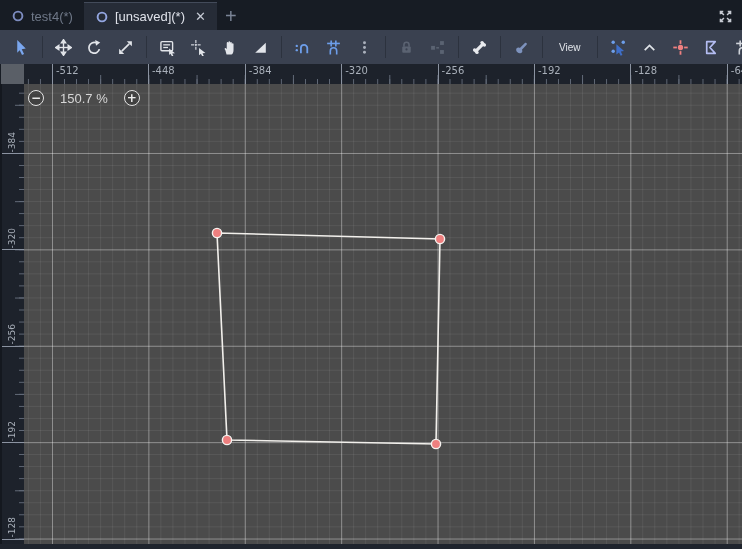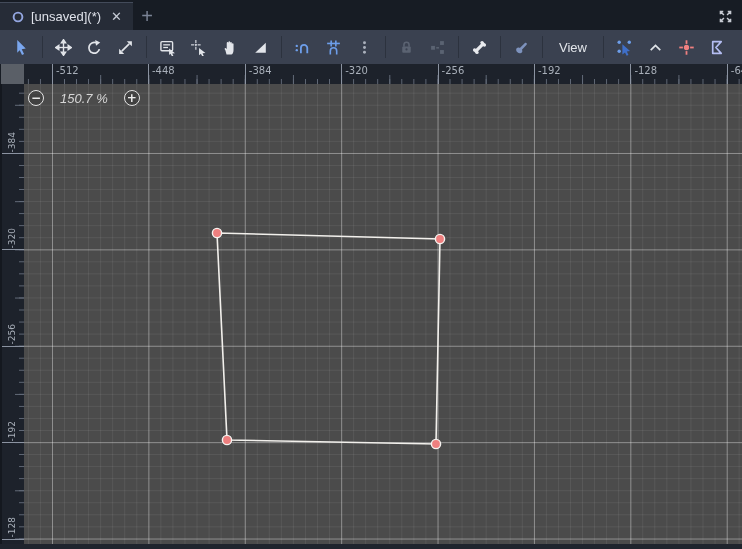--- a/index.html
+++ b/index.html
@@ -20,21 +20,21 @@
   .expand-btn { position:absolute; right:6px; top:5px; width:22px; height:22px;
                 display:flex; align-items:center; justify-content:center; }
 
   
   .toolbar { position:absolute; left:0; top:30px; width:742px; height:34px;
              background:#3a4150; display:flex; align-items:center; padding-left:6px; }
   .tbtn { width:21px; height:24px; display:flex; align-items:center; justify-content:center;
           background:transparent; border:none; margin:0 5px; flex:0 0 auto; }
   .tsep { width:1px; height:22px; background:#2c323e; margin:0 5px; flex:0 0 auto; }
   .view-btn { height:24px; display:flex; align-items:center; padding:0 9px; margin:0 2px;
-              background:transparent; border:none; color:#e2e5ea; font-size:13px;
+              background:transparent; border:none; color:#e2e5ea; font-size:10px;
               font-family:"Liberation Sans", sans-serif; }
 
   
   .corner { position:absolute; left:1px; top:64px; width:23px; height:20px; background:#5a5f67; }
   .ruler-top { position:absolute; left:24px; top:64px; width:718px; height:20px;
                background:#1d222b; overflow:hidden; }
   .rt-ticks { position:absolute; left:0; right:0; bottom:0; height:5px;
               background-image:linear-gradient(to right,#626a78 1px,transparent 1px);
               background-size:12.05px 100%; background-position:3.9px 0; }
   .rt-mid { position:absolute; left:0; right:0; bottom:0; height:9px;
@@ -69,31 +69,37 @@
             background-position: 28px 0, 0 69px, 3.9px 0, 0 8.7px; }
   .poly-svg { position:absolute; left:0; top:0; }
 
   
   .zoomctl { position:absolute; left:4px; top:5px; height:18px; display:flex;
              align-items:center; gap:6px; }
   .zbtn { width:16px; height:16px; border-radius:50%; border:1px solid #e4e4e4;
           background:rgba(30,30,30,0.25); color:#eeeeee; font-size:12px; font-weight:bold;
           display:flex; align-items:center; justify-content:center; line-height:1;
           padding:0; font-family:"DejaVu Sans", sans-serif; }
-  .zoom-val { color:#d6d6d6; font-size:13px; padding:0 10px;font-style:italic; }
+  .zoom-val { color:#d6d6d6; font-size:13px; padding:0 10px; }
 
   .bottom-strip { position:absolute; left:0; bottom:0; width:742px; height:5px;
                   background:#1f242d; z-index:6; }
 </style>
 </head>
 <body>
 
 <div class="stage">
 
   <div class="tabbar">
+    <div class="tab">
+      <svg class="scene-ico" viewBox="0 0 16 16">
+        <circle cx="8" cy="8" r="5" fill="none" stroke="#7d8cc0" stroke-width="2.2"></circle>
+      </svg>
+      <span>test4(*)</span>
+    </div>
     <div class="tab active">
       <svg class="scene-ico" viewBox="0 0 16 16">
         <circle cx="8" cy="8" r="5" fill="none" stroke="#93a6e0" stroke-width="2.2"></circle>
       </svg>
       <span>[unsaved](*)</span>
       <span class="tab-close">✕</span>
     </div>
     <div class="newtab">+</div>
     <div class="expand-btn">
       <svg width="15" height="15" viewBox="0 0 16 16">

